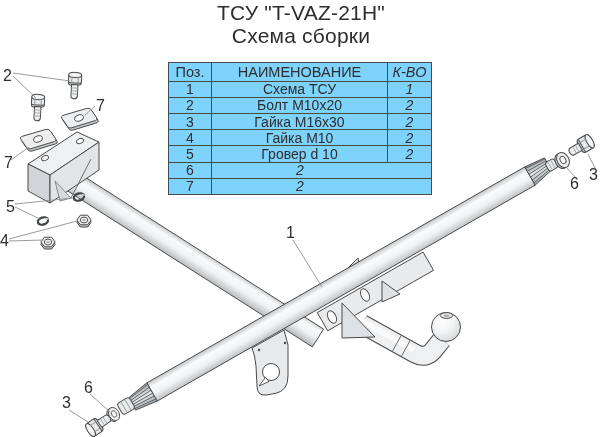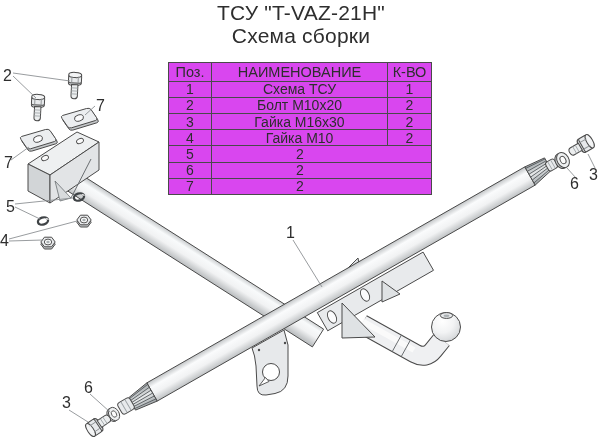--- a/index.html
+++ b/index.html
@@ -7,31 +7,31 @@
     width:602px;height:437px;position:relative;background:#ffffff;
     overflow:hidden;font-family:"Liberation Sans",sans-serif;margin:0 auto;
   }
   .diagram-svg{position:absolute;left:0;top:0;}
   .title-block{
     position:absolute;left:0;top:1px;width:602px;text-align:center;
     color:#2e2e2e;font-size:21px;line-height:23px;letter-spacing:0.2px;
   }
   .parts-table{
     position:absolute;left:168px;top:62px;width:264px;
-    border:1.6px solid #4a4a4a;background:#d946ef;box-sizing:border-box;
+    border:1.6px solid #4a4a4a;background:#7dd3fc;box-sizing:border-box;
     color:#2e2e2e;font-size:14px;
   }
   .pt-row{display:grid;grid-template-columns:43px 176px auto;border-bottom:1.4px solid #4a4a4a;}
   .pt-row:last-child{border-bottom:none;}
   .pt-cell{
     border-right:1.4px solid #4a4a4a;display:flex;align-items:center;justify-content:center;
     height:15.2px;white-space:nowrap;overflow:hidden;
   }
   .pt-row.pt-header .pt-cell{height:17.6px;font-size:14.5px;}
-  .pt-cell:last-child{border-right:none;}
+  .pt-cell:last-child{border-right:none;font-style:italic;}
   svg text{font-family:"Liberation Sans",sans-serif;}
 </style>
 </head>
 <body>
 
 <div class="screen">
 
   <svg class="diagram-svg" width="602" height="437" viewBox="0 0 602 437">
     <defs>
       <linearGradient id="gradTubeA" gradientUnits="userSpaceOnUse" x1="75.6" y1="171.1" x2="64.4" y2="188.9">
@@ -272,20 +272,21 @@
       <div class="pt-cell">Гайка М16х30</div>
       <div class="pt-cell">2</div>
     </div>
     <div class="pt-row">
       <div class="pt-cell">4</div>
       <div class="pt-cell">Гайка  М10</div>
       <div class="pt-cell">2</div>
     </div>
     <div class="pt-row">
       <div class="pt-cell">5</div>
+      <div class="pt-cell">Гровер d 10</div>
       <div class="pt-cell">2</div>
     </div>
     <div class="pt-row">
       <div class="pt-cell">6</div>
       <div class="pt-cell">2</div>
     </div>
     <div class="pt-row">
       <div class="pt-cell">7</div>
       <div class="pt-cell">2</div>
     </div>

